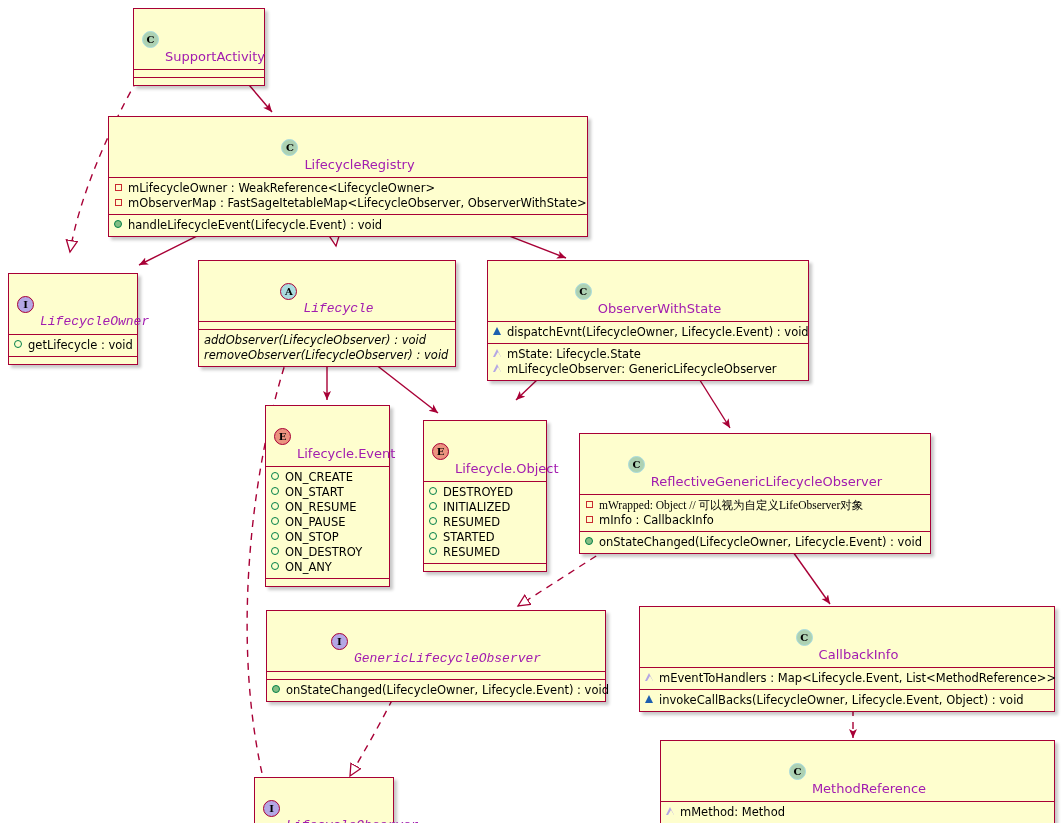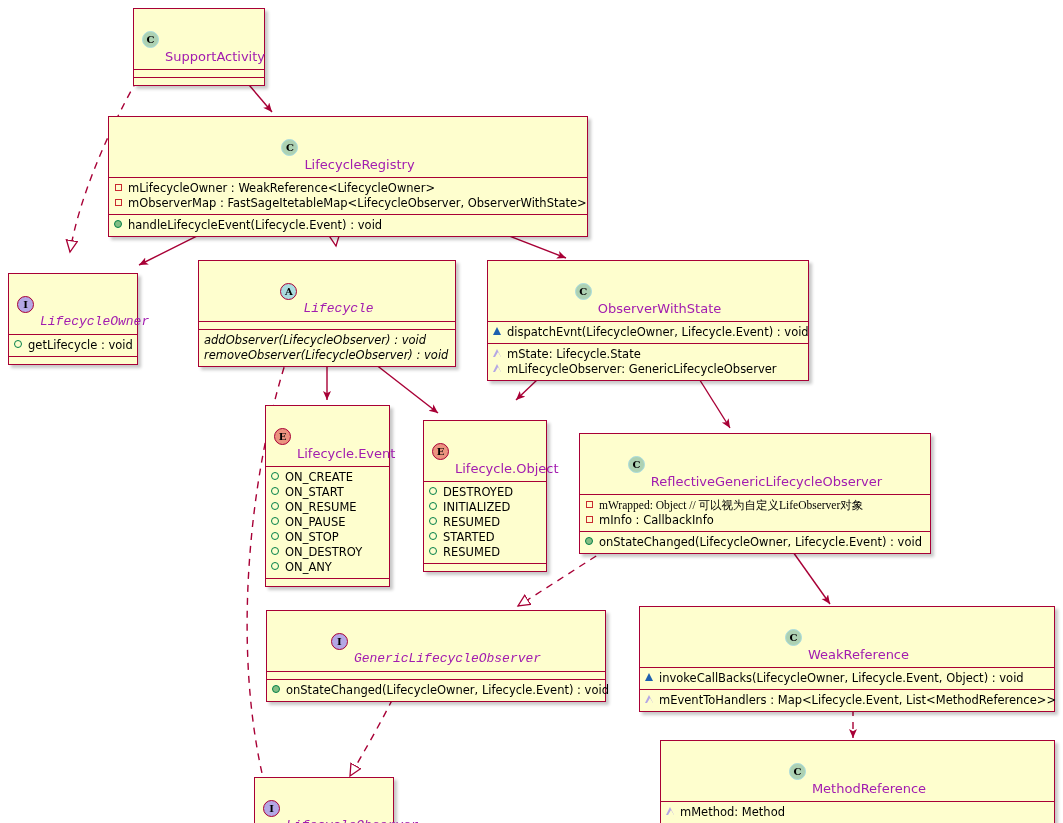--- a/index.html
+++ b/index.html
@@ -393,32 +393,32 @@
       <div class="member">
         <span class="mark publicm"></span>
         <span>onStateChanged(LifecycleOwner, Lifecycle.Event) : void</span>
       </div>
     </div>
   </div>
 
   <div class="uml-class" style="left:639px; top:606px; width:416px;">
     <div class="uml-head">
       <span class="stereo c">C</span>
-      <span class="uml-title">WeakReference</span>
+      <span class="uml-title">CallbackInfo</span>
+    </div>
+    <div class="uml-section">
+      <div class="member">
+        <span class="mark protected"></span>
+        <span>mEventToHandlers : Map&lt;Lifecycle.Event, List&lt;MethodReference&gt;&gt;</span>
+      </div>
     </div>
     <div class="uml-section">
       <div class="member">
         <span class="mark protectedm"></span>
         <span>invokeCallBacks(LifecycleOwner, Lifecycle.Event, Object) : void</span>
-      </div>
-    </div>
-    <div class="uml-section">
-      <div class="member">
-        <span class="mark protected"></span>
-        <span>mEventToHandlers : Map&lt;Lifecycle.Event, List&lt;MethodReference&gt;&gt;</span>
       </div>
     </div>
   </div>
 
   <div class="uml-class" style="left:254px; top:777px; width:140px;">
     <div class="uml-head left">
       <span class="stereo i">I</span>
       <span class="uml-title italic">LifecycleObserver</span>
     </div>
     <div class="uml-section empty"></div>

